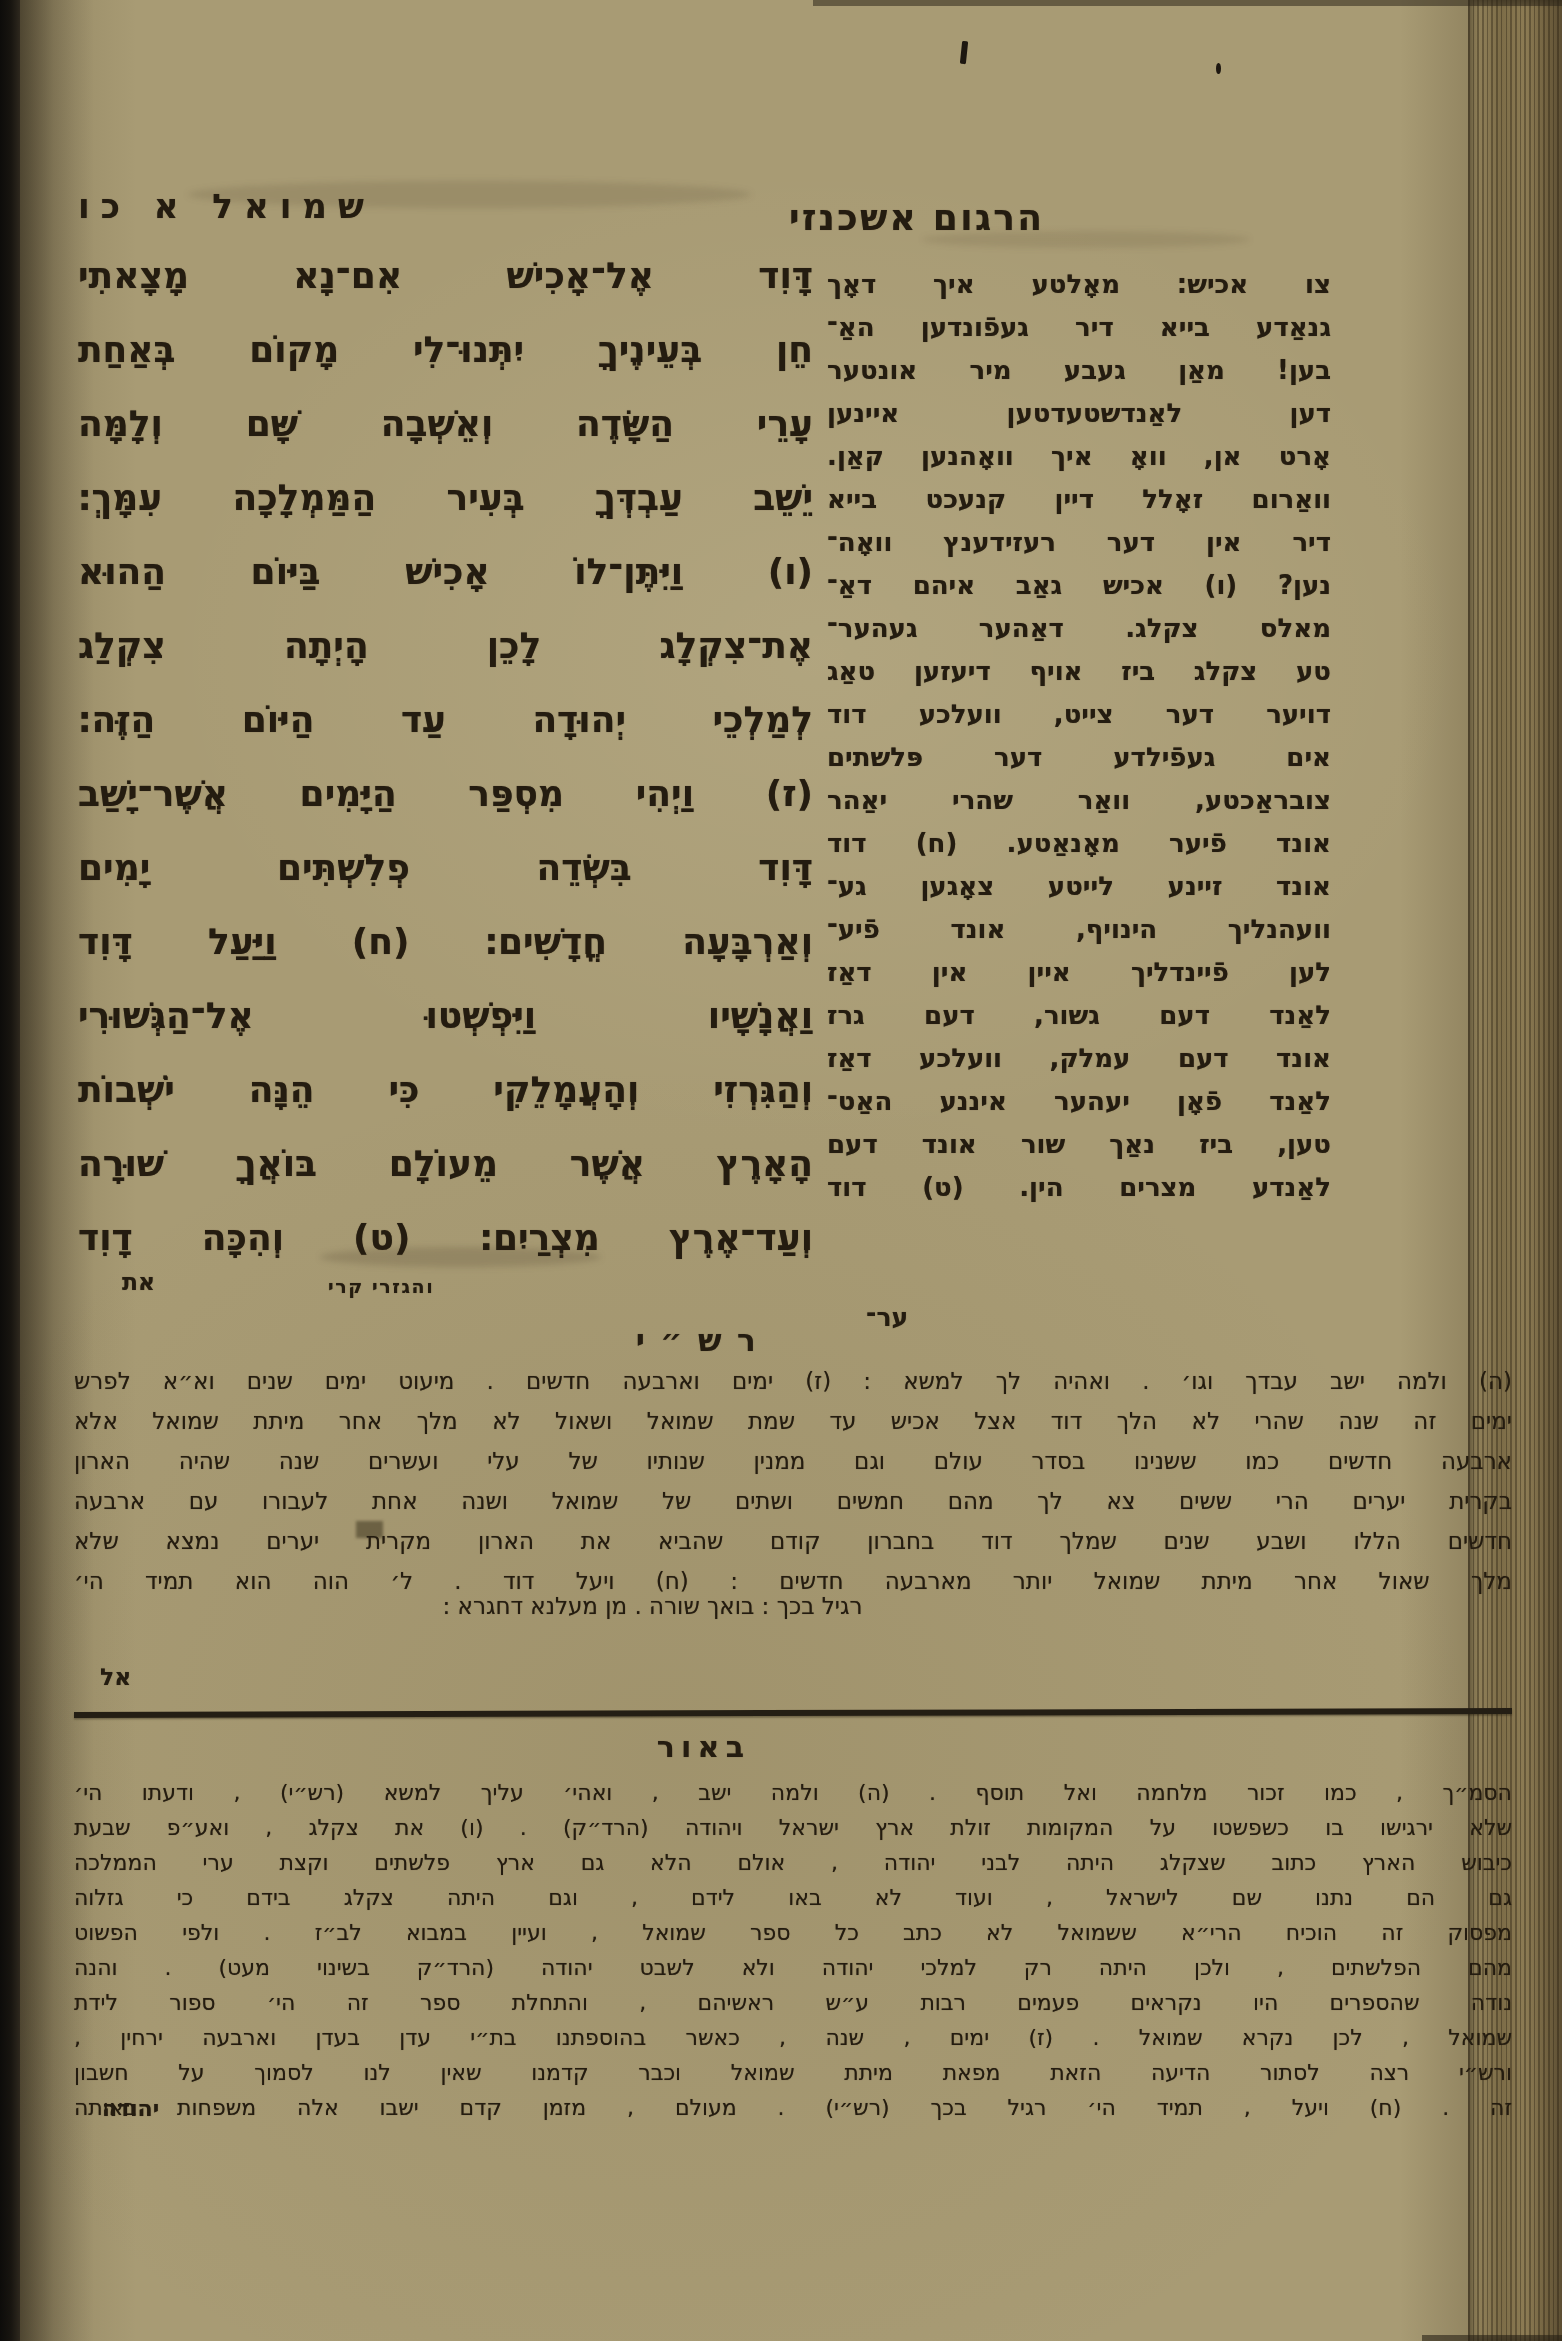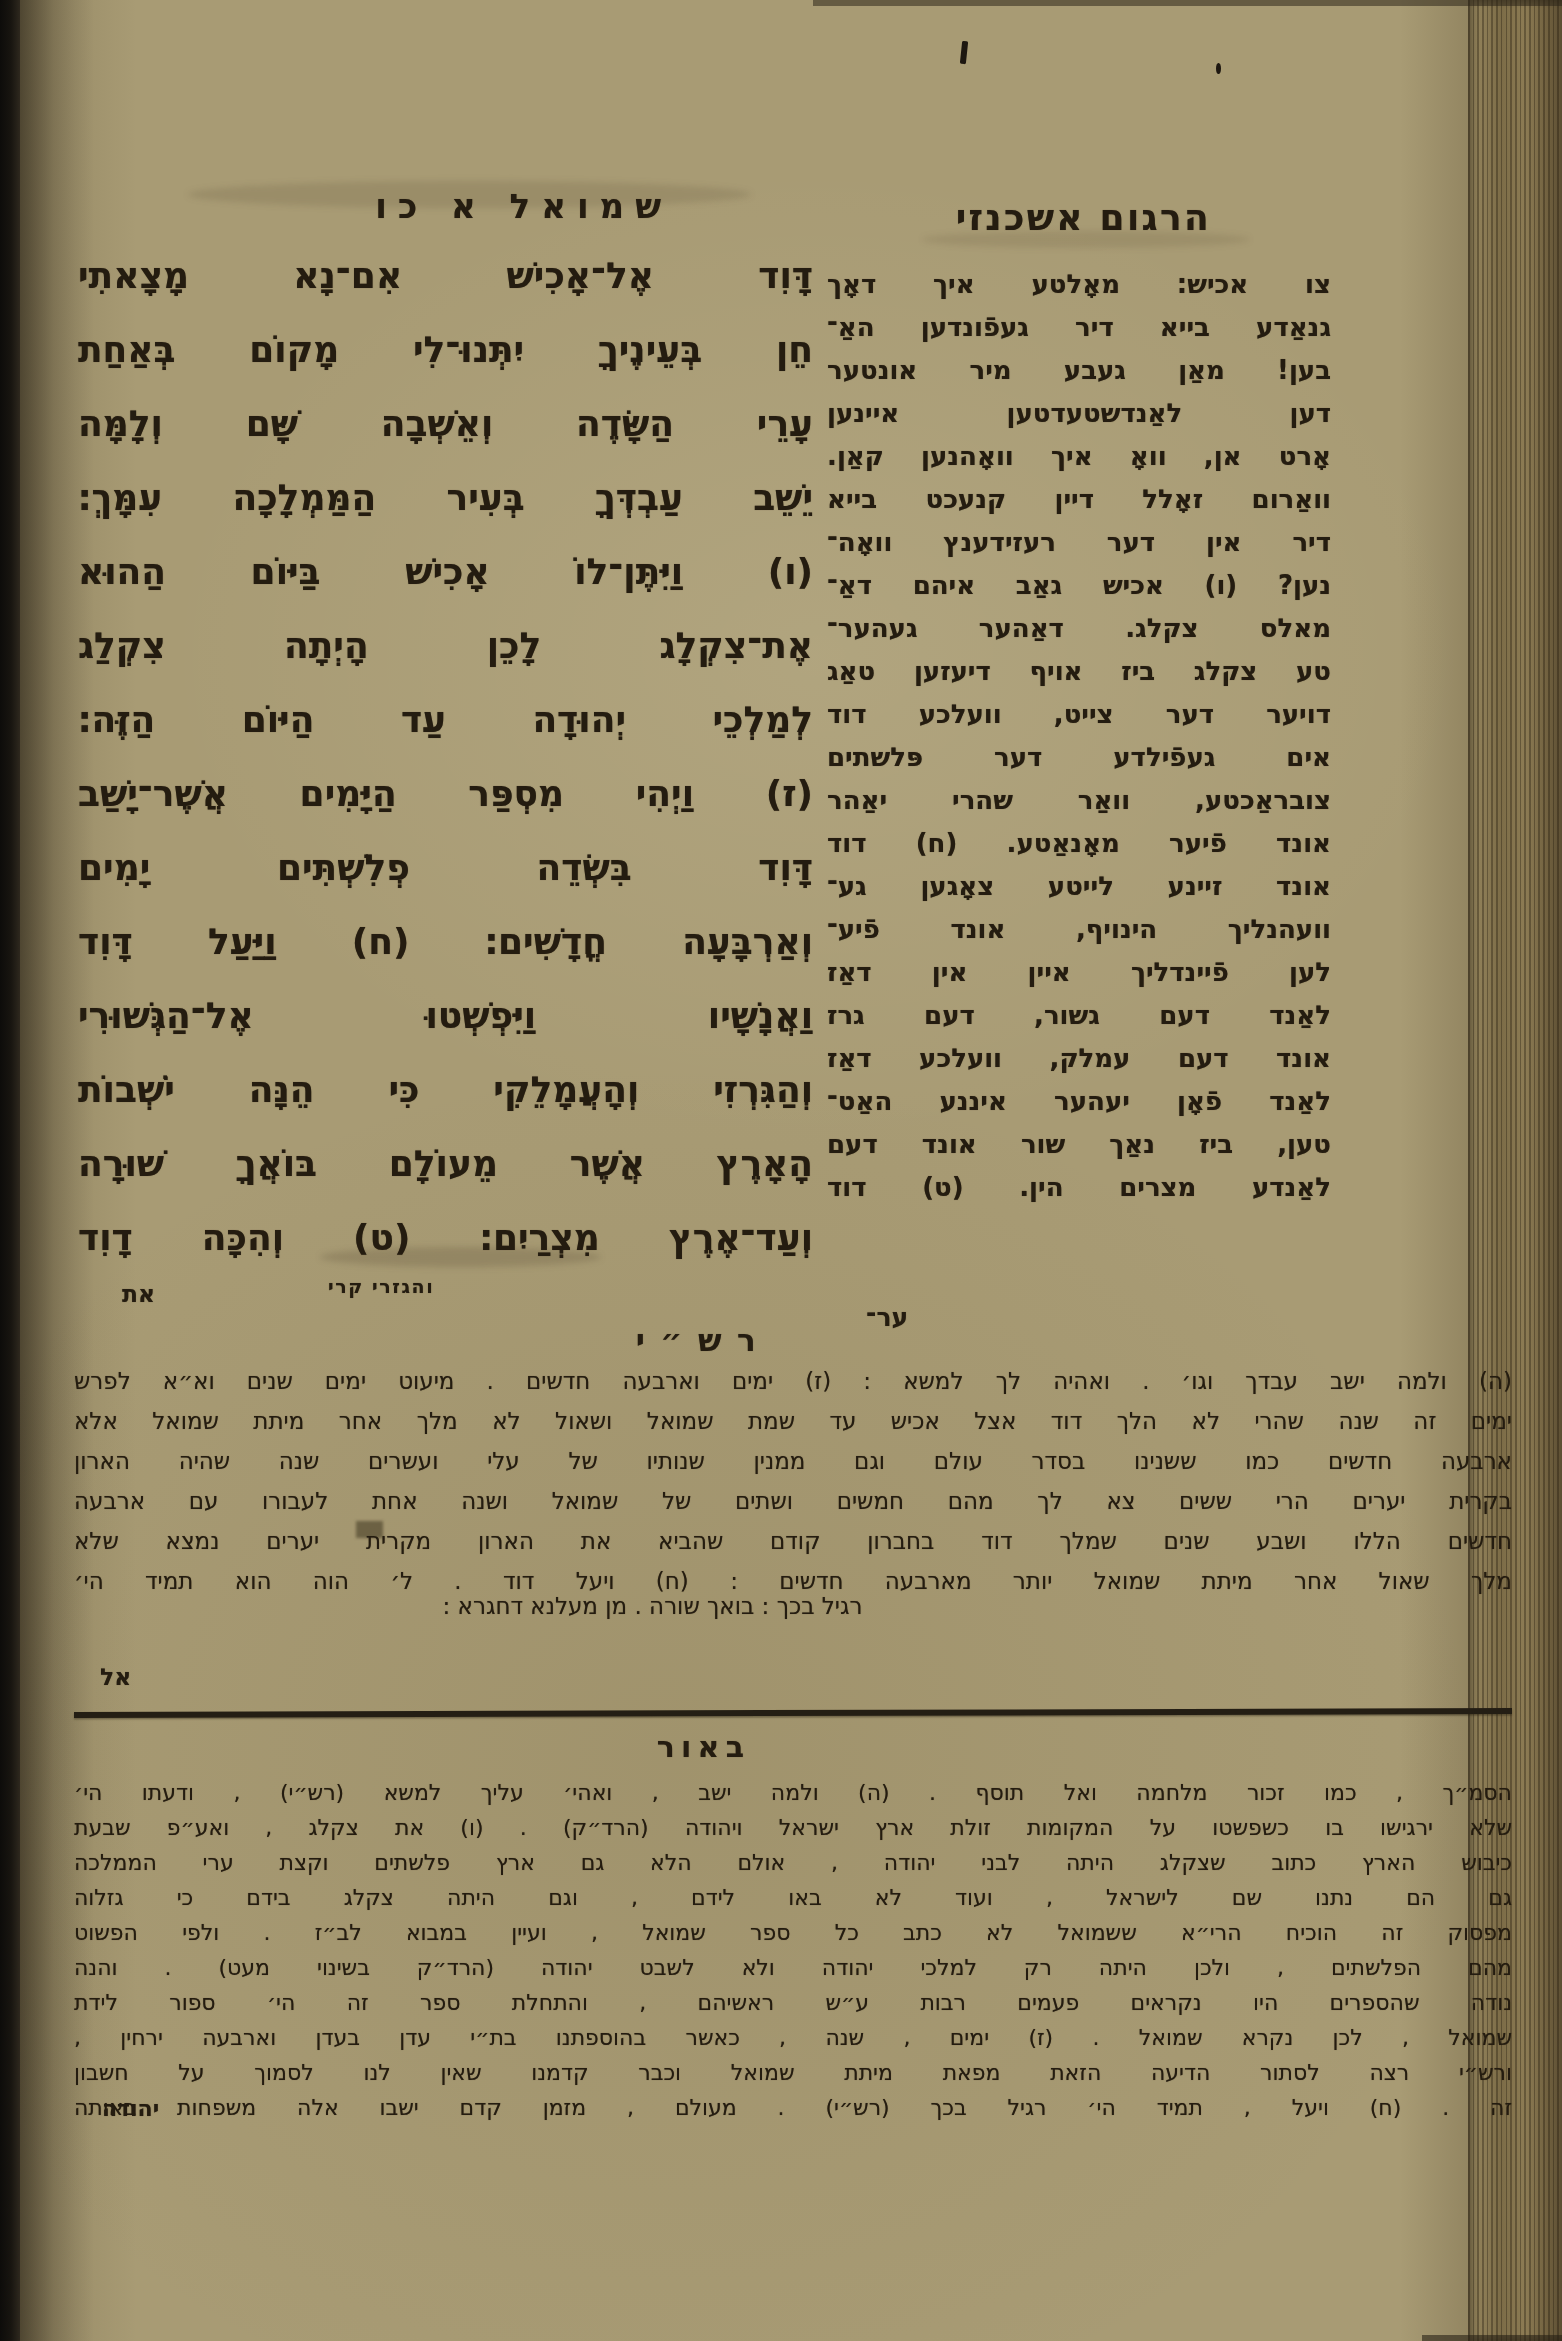--- a/index.html
+++ b/index.html
@@ -30,40 +30,40 @@
       repeating-linear-gradient(90deg, rgba(30,22,10,0.35) 0 1.6px, rgba(0,0,0,0) 1.6px 4.7px),
       linear-gradient(90deg,#9a8a61 0%,#7c6c47 35%,#8d7c54 60%,#6f5f3e 85%,#5c4e33 100%);
     box-shadow:inset 4.7px 0 7.8px rgba(25,18,8,0.45);}
   #top-edge{position:absolute;left:813px;top:0;width:750px;height:6.3px;background:rgba(45,38,26,0.55);}
   #bottom-edge{position:absolute;left:1422px;top:2335px;width:141px;height:7px;background:rgba(40,33,22,0.6);}
 
   .ink{color:#241c10;text-shadow:0 0 0.8px rgba(35,24,8,0.55);}
   .rtl{direction:rtl;unicode-bidi:isolate;}
   .abs{position:absolute;}
 
-  .colhead{font-weight:bold;text-align:right;}
+  .colhead{font-weight:bold;text-align:left;}
   #header-left{left:78px;top:186px;width:594px;font-size:34px;letter-spacing:11px;}
   #header-right{left:789px;top:197px;width:422px;font-size:36px;letter-spacing:2.3px;}
 
   
   #bible-lines{left:78px;top:239px;width:735px;}
   #bible-lines .line{
     font-size:36px;font-weight:bold;line-height:74px;height:74px;
     text-align:justify;text-align-last:justify;white-space:nowrap;
   }
   
   #targum-lines{left:827px;top:263px;width:504px;}
   #targum-lines .line{
     font-size:26px;font-weight:bold;line-height:43px;height:43px;
     text-align:justify;text-align-last:justify;white-space:nowrap;
   }
   #targum-catchword{left:866px;top:1303px;font-size:25px;font-weight:bold;}
 
   #qere-note{left:328px;top:1275px;font-size:19px;font-weight:bold;letter-spacing:1.6px;}
-  #bible-catchword{left:122px;top:1268px;font-size:23.4px;font-weight:bold;margin-top:12px;}
+  #bible-catchword{left:122px;top:1268px;font-size:23.4px;font-weight:bold;}
 
   #rashi-title{left:0;top:1322px;width:1407px;text-align:center;font-size:31px;font-weight:bold;letter-spacing:15.6px;}
   #rashi-lines{left:74px;top:1361px;width:1438px;}
   #rashi-lines .line{
     font-size:23px;line-height:40px;height:40px;
     text-align:justify;text-align-last:justify;white-space:nowrap;
   }
   #rashi-lastline{left:285px;top:1593px;width:735px;font-size:23px;text-align:center;white-space:nowrap;}
   #rashi-catchword{left:100px;top:1663px;font-size:23.4px;font-weight:bold;}
 

